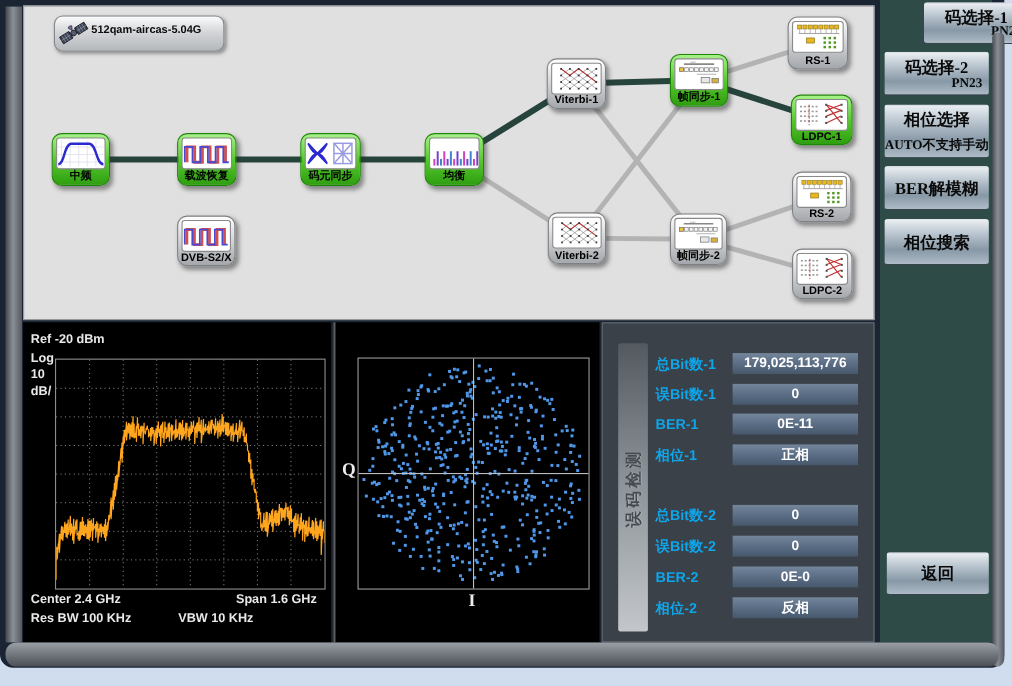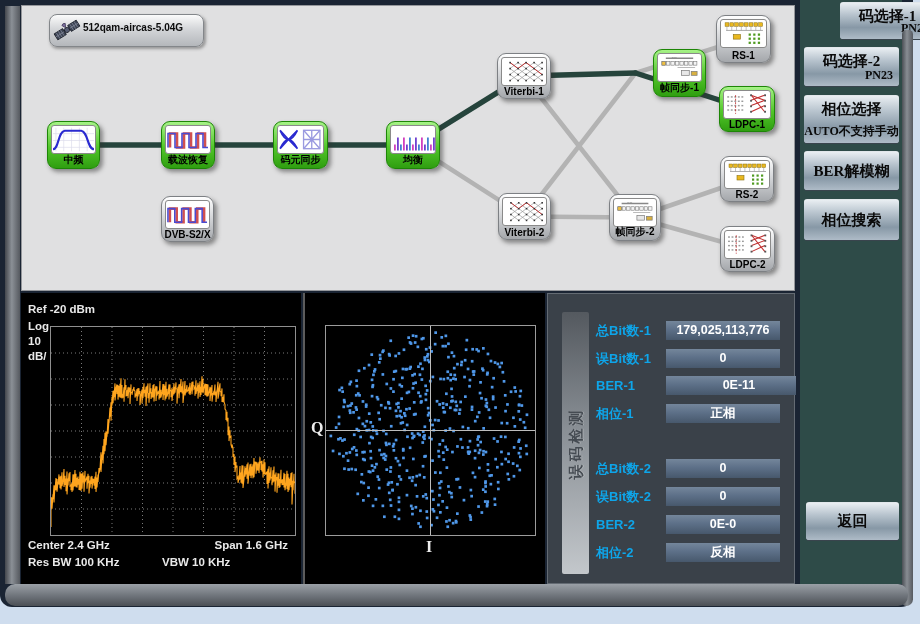--- a/index.html
+++ b/index.html
@@ -266,21 +266,21 @@
               <rect x="31.3" y="15.3" width="1.6" height="1.6" fill="#333"></rect>
               <rect x="31.3" y="21.3" width="1.6" height="1.6" fill="#333"></rect>
               <rect x="39.3" y="3.3" width="1.6" height="1.6" fill="#333"></rect>
               <rect x="39.3" y="9.3" width="1.6" height="1.6" fill="#333"></rect>
               <rect x="39.3" y="15.3" width="1.6" height="1.6" fill="#333"></rect>
               <rect x="39.3" y="21.3" width="1.6" height="1.6" fill="#333"></rect>
             </svg>
           </div>
           <div class="block-label">Viterbi-2</div>
         </div>
-        <div class="block green" style="left: 587px; top: 43px; width: 53px; height: 48px; margin-left: 44px;">
+        <div class="block green" style="left: 587px; top: 43px; width: 53px; height: 48px;">
           <div class="iconpane">
             <svg viewBox="0 0 44 26">
               <line x1="8" y1="3.5" x2="36" y2="3.5" stroke="#888" stroke-width="1.6"></line>
               <text x="14" y="3" font-size="2.5" fill="#777">sync</text>
               <rect x="4" y="7" width="3.6" height="3.6" fill="#f4f4f4" stroke="#777" stroke-width="0.6"></rect>
               <rect x="8.6" y="7" width="3.6" height="3.6" fill="#f4f4f4" stroke="#777" stroke-width="0.6"></rect>
               <rect x="13.2" y="7" width="3.6" height="3.6" fill="#f4f4f4" stroke="#777" stroke-width="0.6"></rect>
               <rect x="17.799999999999997" y="7" width="3.6" height="3.6" fill="#f4f4f4" stroke="#777" stroke-width="0.6"></rect>
               <rect x="22.4" y="7" width="3.6" height="3.6" fill="#f4f4f4" stroke="#777" stroke-width="0.6"></rect>
               <rect x="27" y="7" width="3.6" height="3.6" fill="#f4f4f4" stroke="#777" stroke-width="0.6"></rect>
@@ -1054,21 +1054,21 @@
   <div id="stats">
     <div id="side-bar-vert">
       <span>误码检测</span>
     </div>
     <div id="stat-rows">
         <div class="stat-label" style="top: 27px;">总Bit数-1</div>
         <div class="stat-value" style="top: 27px;">179,025,113,776</div>
         <div class="stat-label" style="top: 55px;">误Bit数-1</div>
         <div class="stat-value" style="top: 55px;">0</div>
         <div class="stat-label" style="top: 82px;">BER-1</div>
-        <div class="stat-value" style="top: 82px; padding-left: 16px;">0E-11</div>
+        <div class="stat-value" style="top: 82px;">0E-11</div>
         <div class="stat-label" style="top: 110px;">相位-1</div>
         <div class="stat-value" style="top: 110px;">正相</div>
         <div class="stat-label" style="top: 165px;">总Bit数-2</div>
         <div class="stat-value" style="top: 165px;">0</div>
         <div class="stat-label" style="top: 193px;">误Bit数-2</div>
         <div class="stat-value" style="top: 193px;">0</div>
         <div class="stat-label" style="top: 221px;">BER-2</div>
         <div class="stat-value" style="top: 221px;">0E-0</div>
         <div class="stat-label" style="top: 249px;">相位-2</div>
         <div class="stat-value" style="top: 249px;">反相</div>

